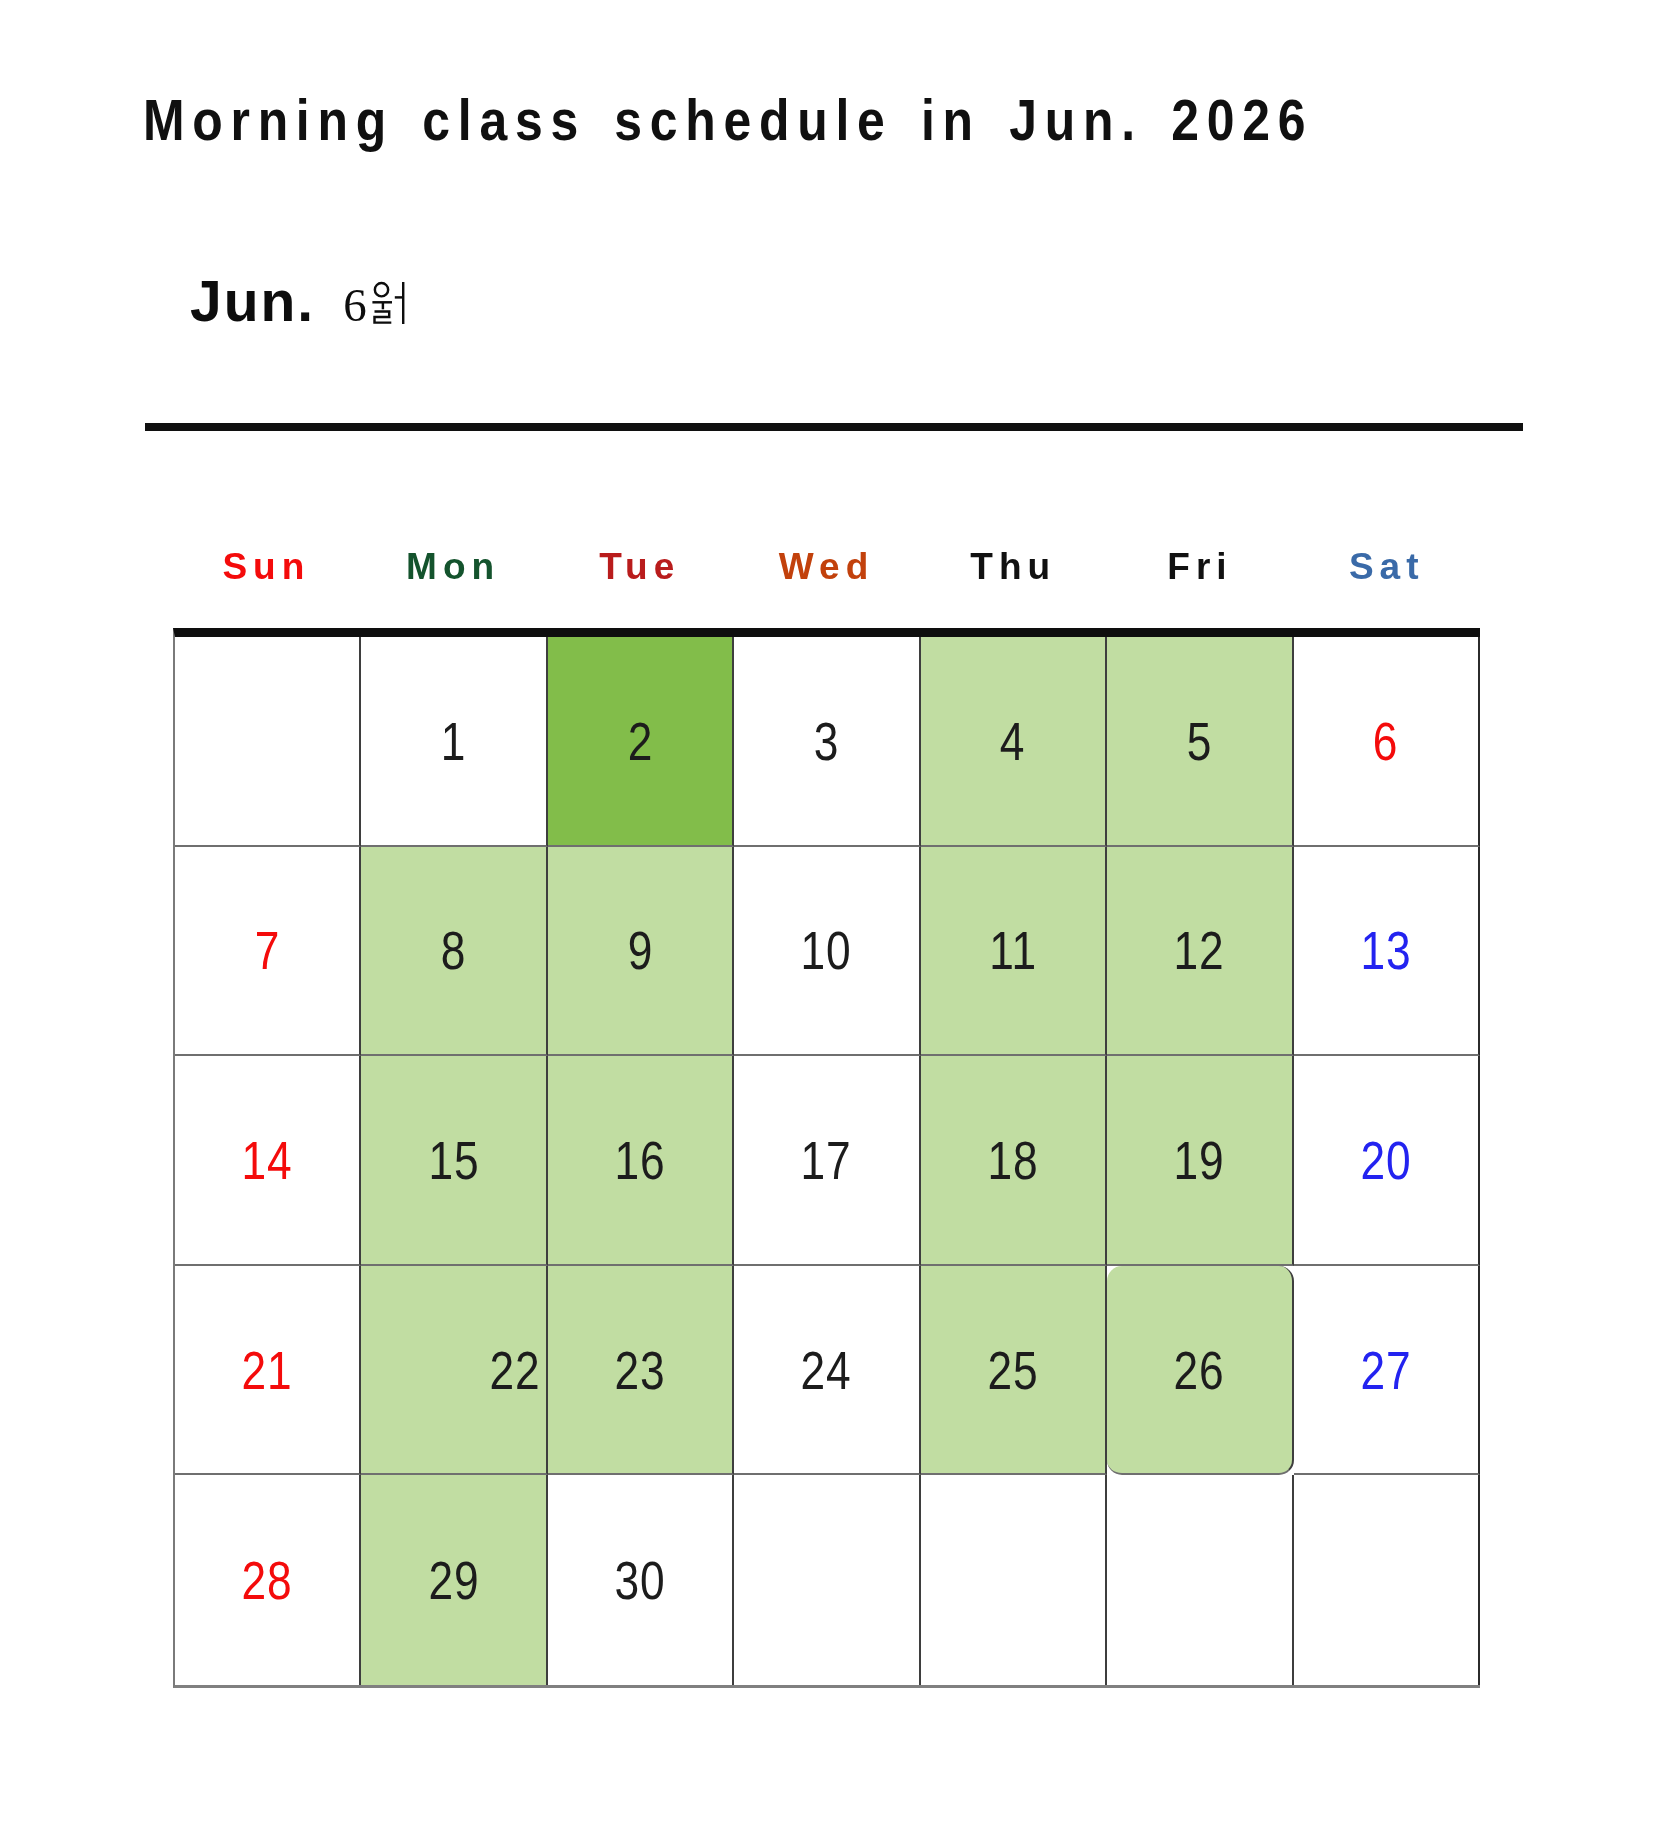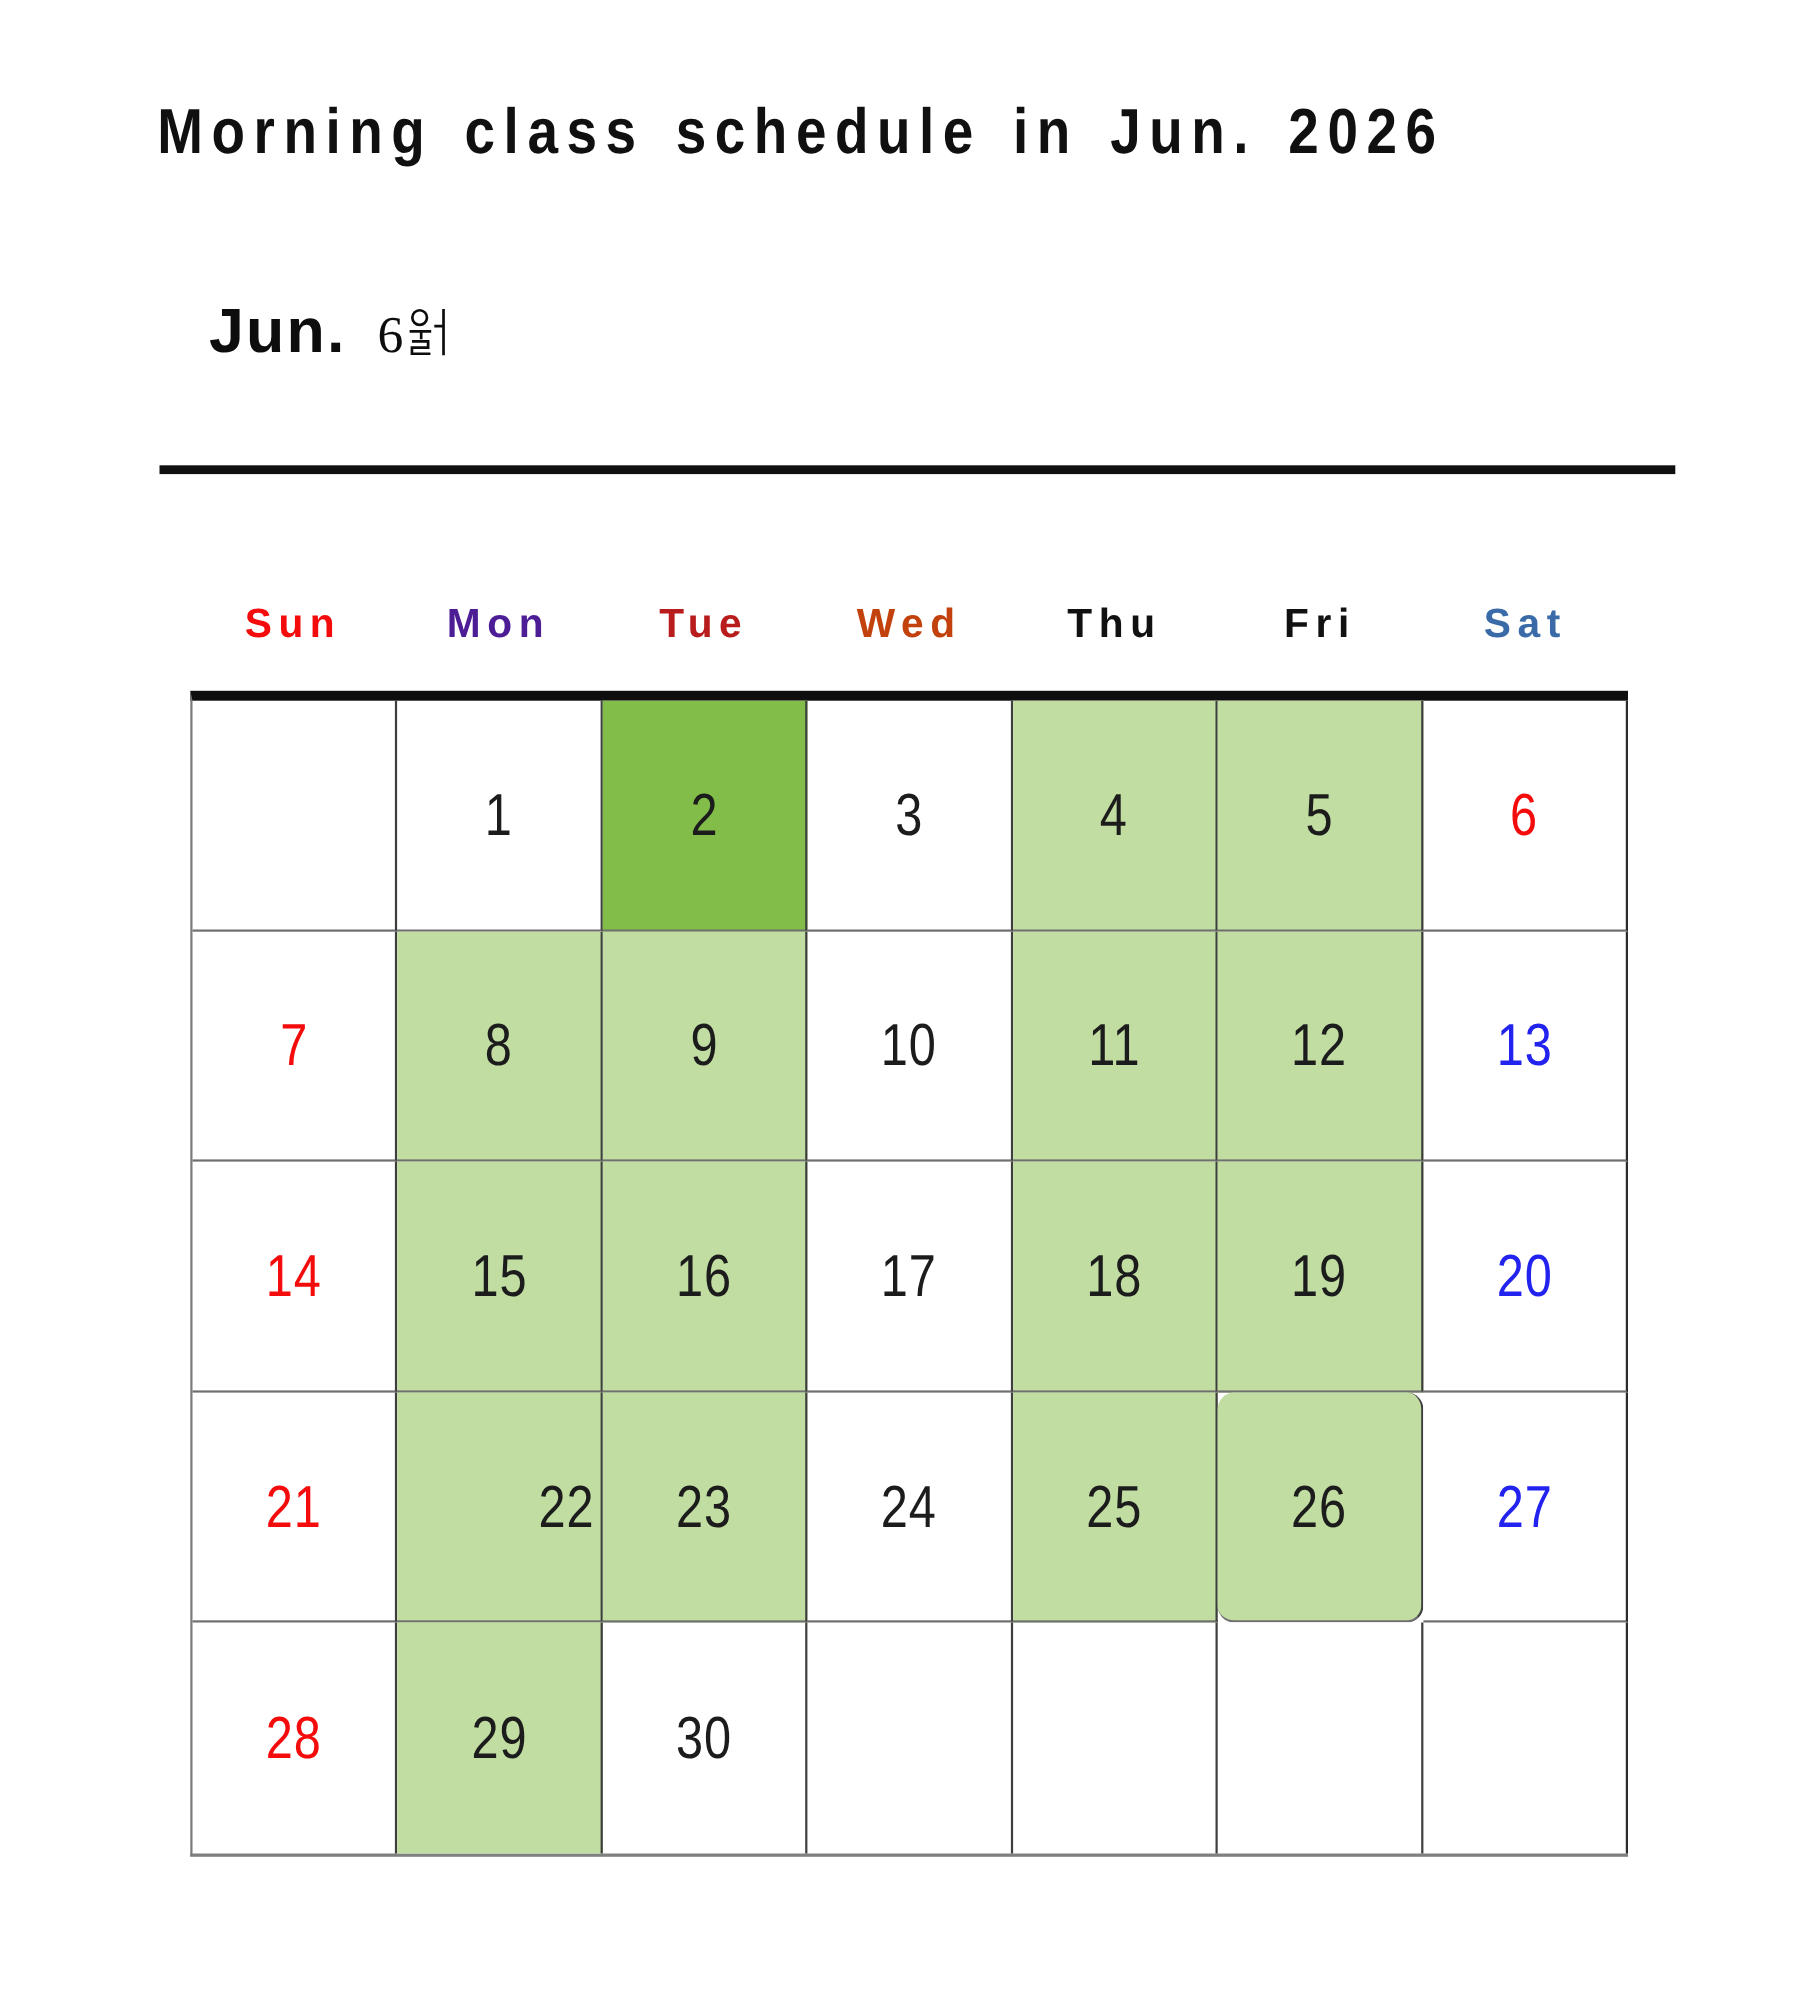--- a/index.html
+++ b/index.html
@@ -125,21 +125,21 @@
         <path d="M5 44 H26 V52 H5 V60 H29"></path>
       </svg>
     </span>
   </span>
 </div>
 
 <div class="separator"></div>
 
 <div class="weekday-row">
     <div class="weekday-cell" style="color: rgb(244, 11, 11);">Sun</div>
-    <div class="weekday-cell" style="color: #4c1d95;">Mon</div>
+    <div class="weekday-cell" style="color: #14532d;">Mon</div>
     <div class="weekday-cell" style="color: #b91c1c;">Tue</div>
     <div class="weekday-cell" style="color: #c2410c;">Wed</div>
     <div class="weekday-cell" style="color: rgb(17, 17, 17);">Thu</div>
     <div class="weekday-cell" style="color: rgb(17, 17, 17);">Fri</div>
     <div class="weekday-cell" style="color: rgb(58, 106, 168);">Sat</div>
   </div>
 
 <div class="calendar-grid">
     <div class="day-cell">
     <span class="day-num" style="color: rgb(28, 28, 28);"></span>

